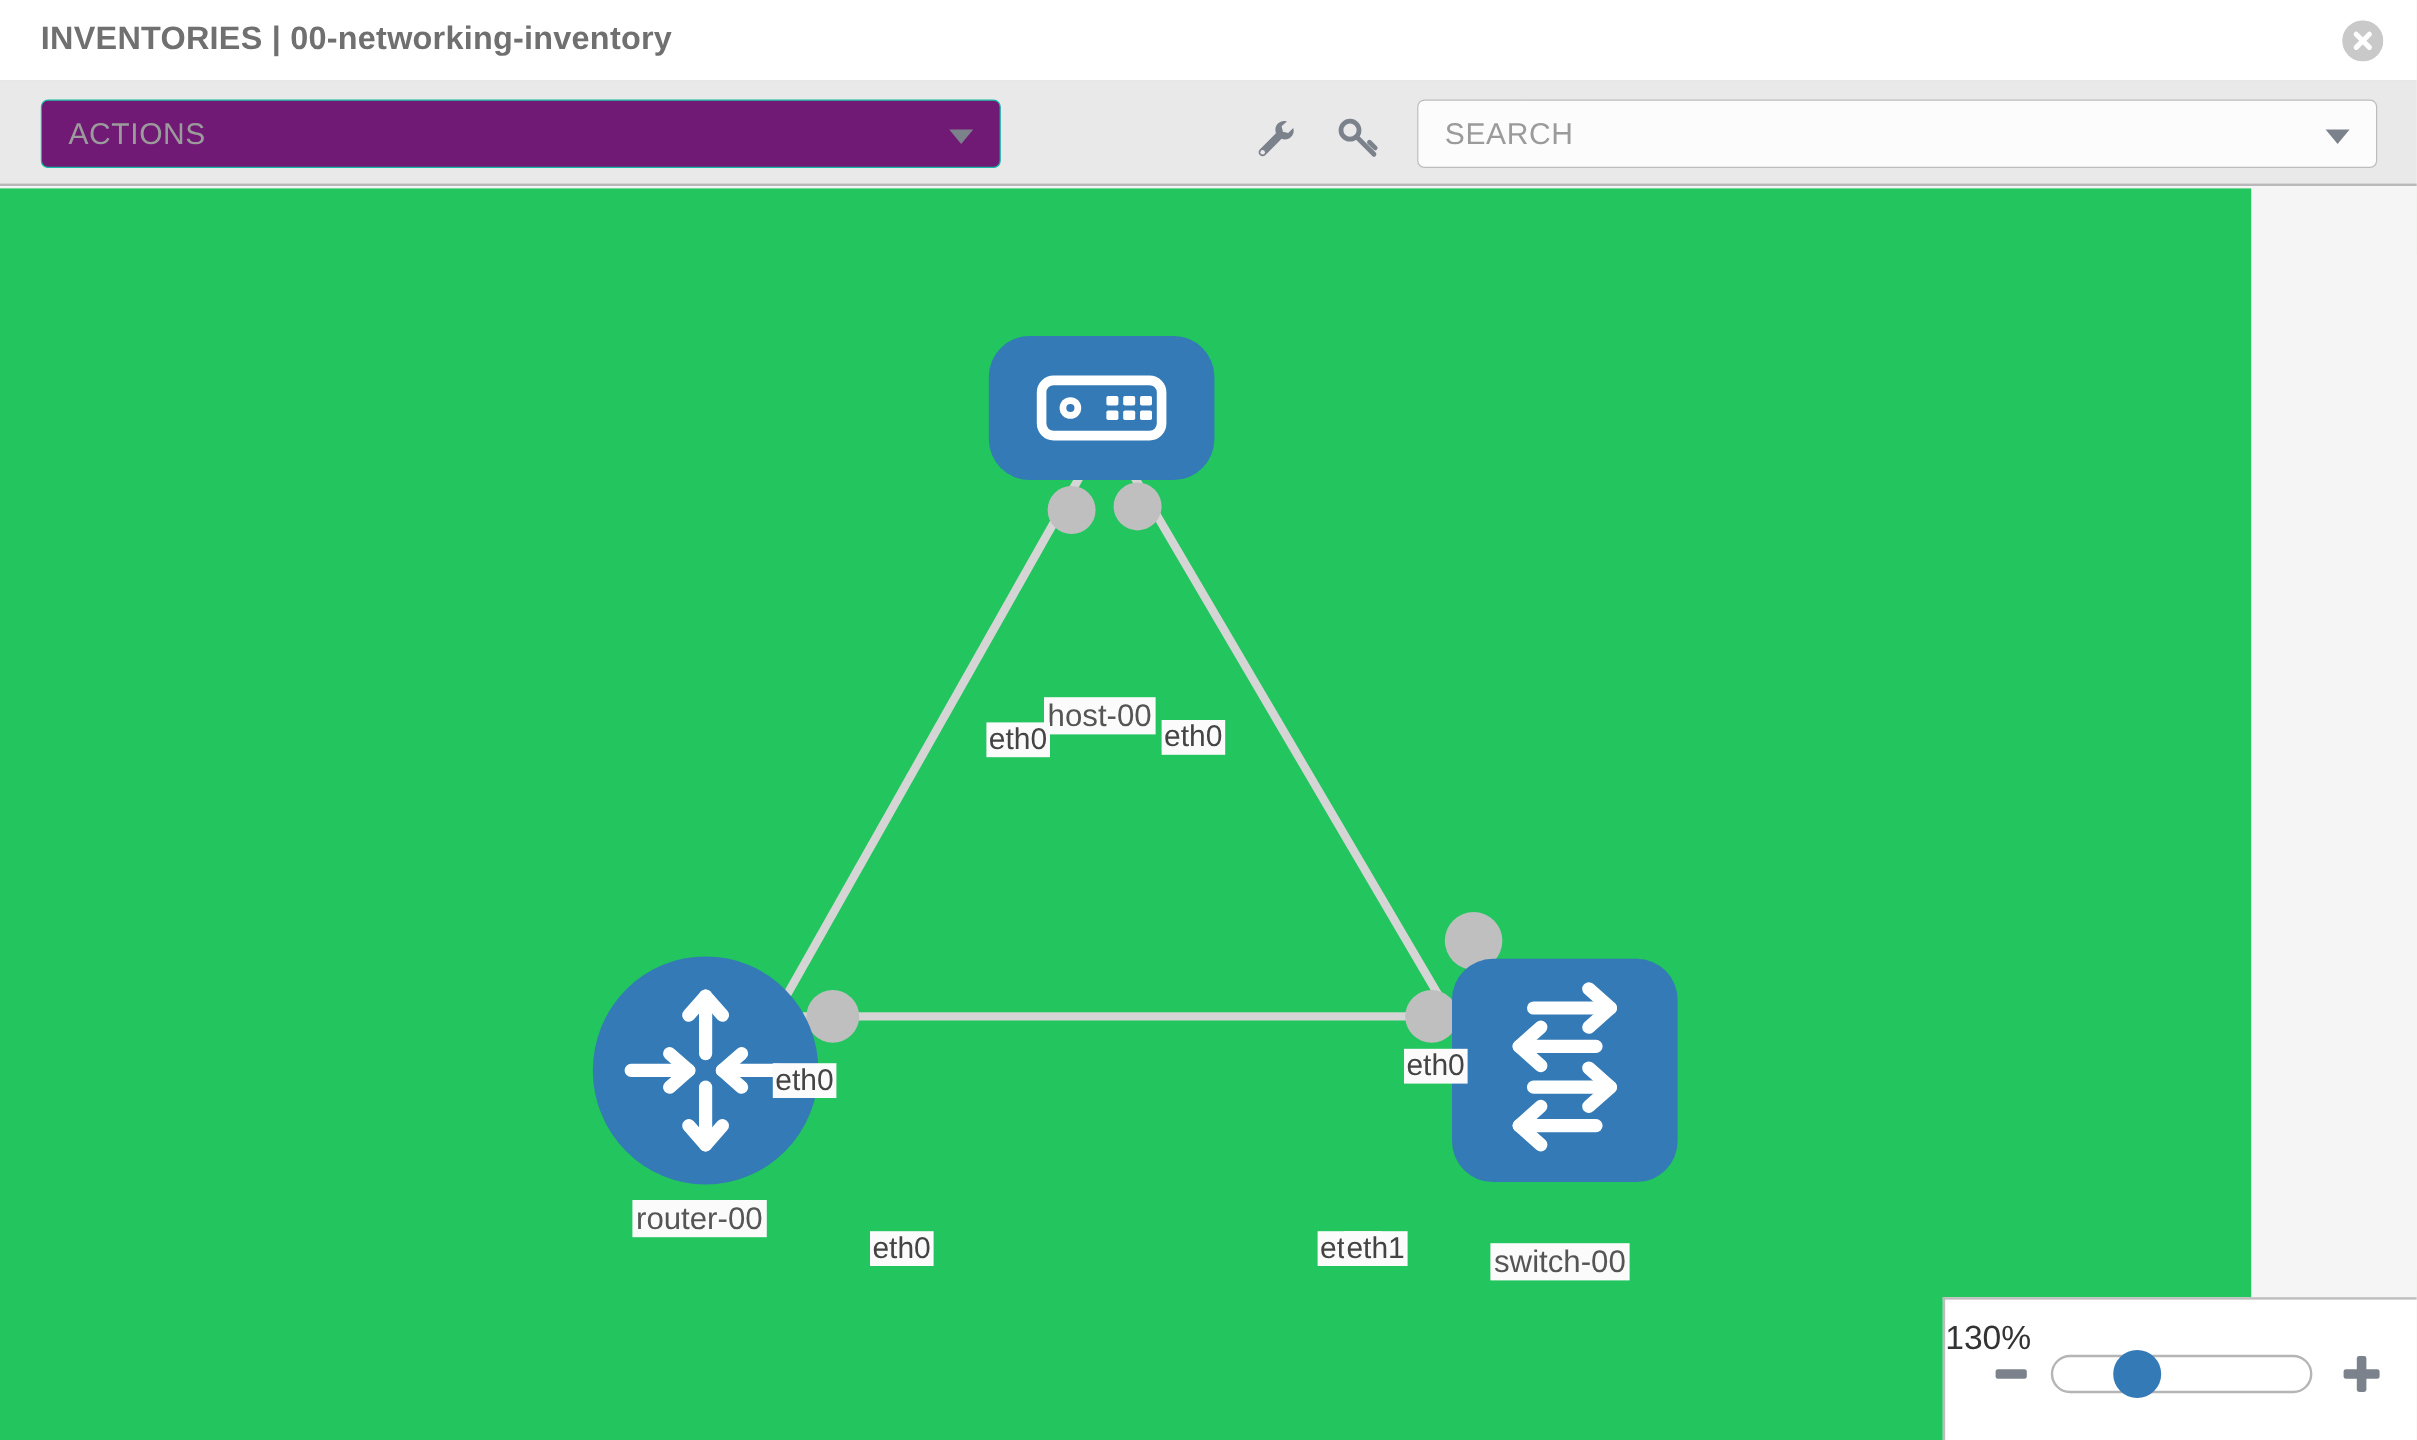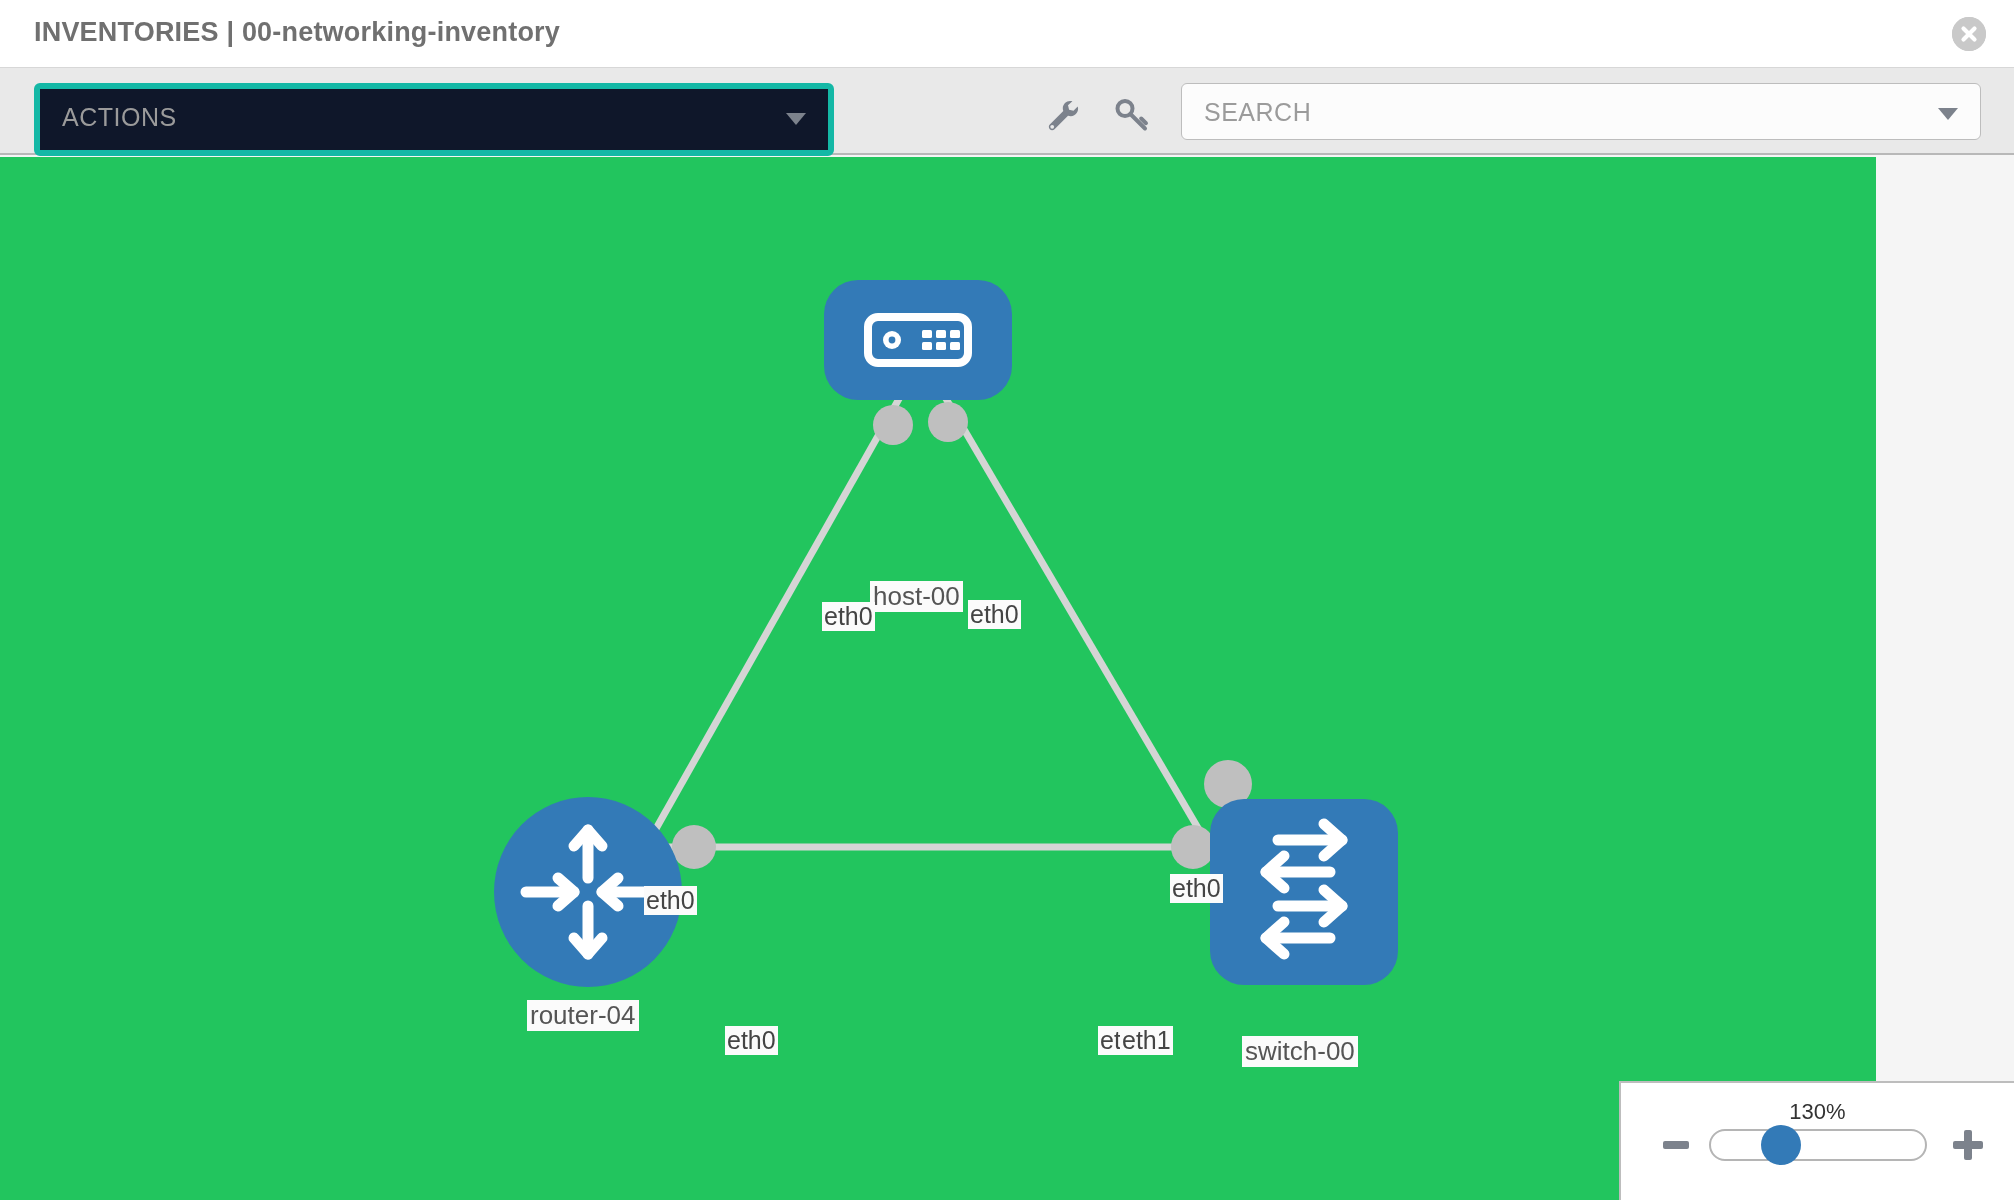--- a/index.html
+++ b/index.html
@@ -30,23 +30,23 @@
   .close-btn svg { display: block; }
 
   
   .toolbar {
     position: absolute; left: 0; top: 68px; width: 2014px; height: 87px;
     background: #e9e9e9;
     border-bottom: 2px solid #b8b8b8;
   }
   .actions-select {
     position: absolute; left: 34px; top: 83px;
-    width: 800px; height: 73px;
-    background: #0f172a;
-    border: 6px solid #14b8a6; border-radius: 6px;
+    width: 800px; height: 57px;
+    background: #701a75;
+    border: 1px solid #14b8a6; border-radius: 6px;
     cursor: pointer;
   }
   .actions-label {
     position: absolute; left: 22px; top: 14px;
     font-size: 25px; color: #9b9b9b; letter-spacing: 0.5px;
   }
   .caret {
     position: absolute; right: 22px; top: 24px;
     width: 0; height: 0;
     border-left: 10px solid transparent;
@@ -96,21 +96,21 @@
   
   .zoom-panel {
     position: absolute; left: 1619px; top: 1081px;
     width: 395px; height: 119px;
     background: #ffffff;
     border-left: 2px solid #bdbdbd;
     border-top: 2px solid #bdbdbd;
   }
   .zoom-value {
     position: absolute; left: 0; top: 16px; width: 100%;
-    text-align: center; font-size: 22px; color: #333333;
+    text-align: left; font-size: 28px; color: #333333;
   }
   .zoom-minus {
     position: absolute; left: 42px; top: 58px;
     width: 26px; height: 8px; border-radius: 2px;
     background: #7c828c; cursor: pointer;
   }
   .zoom-plus {
     position: absolute; left: 332px; top: 47px;
     width: 30px; height: 30px; cursor: pointer;
   }
@@ -236,21 +236,21 @@
             <path d="M-20,-36 L-38,-20 L-20,-4"></path>
           <path d="M-26,14 L38,14"></path>
             <path d="M20,-2 L38,14 L20,30"></path>
           <path d="M26,46 L-38,46"></path>
             <path d="M-20,30 L-38,46 L-20,62"></path>
         </g>
       </g>
     </svg>
 
     <div class="node-label" style="left:870px; top:424px;">host-00</div>
-    <div class="node-label" style="left:527px; top:843px;">router-04</div>
+    <div class="node-label" style="left:527px; top:843px;">router-00</div>
     <div class="node-label" style="left:1242px; top:843px;margin-top:36px;">switch-00</div>
 
     <div class="if-label" style="left:822px; top:445px;">eth0</div>
     <div class="if-label" style="left:968px; top:443px;">eth0</div>
     <div class="if-label" style="left:644px; top:729px;">eth0</div>
     <div class="if-label" style="left:1170px; top:717px;">eth0</div>
     <div class="if-label" style="left:725px; top:869px;">eth0</div>
     <div class="if-label" style="left:1098px; top:869px;">eth0</div>
     <div class="if-label" style="left:1120px; top:869px;">eth1</div>
   </div>

